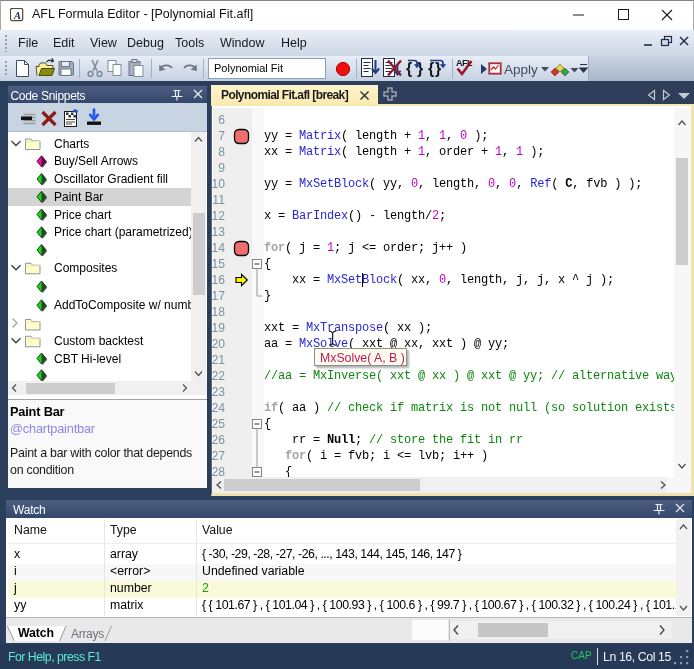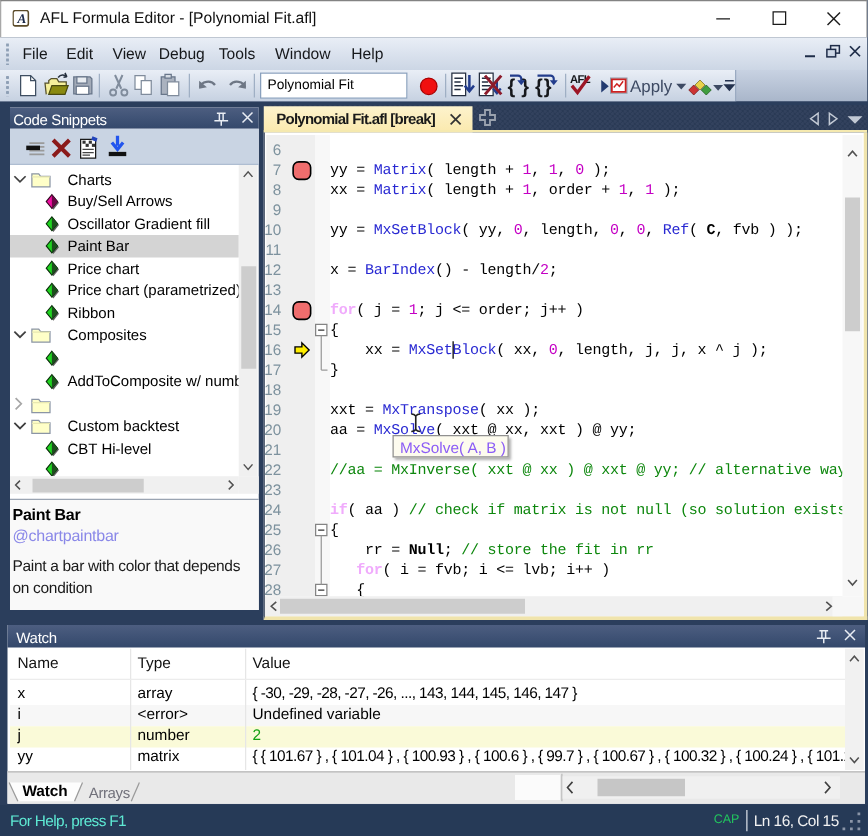--- a/index.html
+++ b/index.html
@@ -31,21 +31,21 @@
 #desc{left:8px;top:399px;width:199px;height:89px;background:#f9f9f9;border-top:1px solid #9aa4b2;box-sizing:border-box}
 
 #edit-tabbar{left:211px;top:84px;width:483px;height:22px;background-color:#2a3a55;
  background-image:radial-gradient(circle at 1px 1px,#33425e 1.1px,transparent 1.3px),radial-gradient(circle at 3px 3px,#33425e 1.1px,transparent 1.3px);background-size:4px 4px;}
 #edittab{left:211px;top:85px;width:167px;height:21px;background:linear-gradient(#fdf3cd,#fbe9ad);color:#1a1a1a;font-weight:bold;font-size:12px;}
 #editor{left:211px;top:106px;width:483px;height:390px;background:#fff;border-bottom:3px solid #f0e4ac;border-right:3px solid #f0e4ac;border-left:1px solid #5a6577;box-sizing:border-box;}
 #gutter{left:213px;top:108px;width:39px;height:369px;background:#efefef;}
 #foldcol{left:252px;top:108px;width:12px;height:369px;background:#f8f8f8;}
 .lnum{position:absolute;left:191px;width:34px;text-align:right;font-size:12.2px;color:#7d929e;height:16px;line-height:16px;}
 .cl{position:absolute;left:51px;height:16px;line-height:16px;font-size:12px;letter-spacing:-0.2px;white-space:pre;color:#000}
-.fn{color:#2828d2}.nm{color:#c400c4}.kw{color:#f0abfc;font-weight:bold}.cm{color:#0d870d}.bd{font-weight:bold}
+.fn{color:#2828d2}.nm{color:#c400c4}.kw{color:#a3a3a3;font-weight:bold}.cm{color:#0d870d}.bd{font-weight:bold}
 
 .sbtrack{background:#f0f0f0}
 .sbthumb{background:#cdcdcd}
 
 #watch{left:6px;top:500px;width:686px;height:143px;background:#fff;}
 #watchhdr{left:6px;top:500px;width:686px;height:18px;}
 .wrow{position:absolute;left:8px;width:668px;height:17px;font-size:12.3px;color:#000;overflow:hidden}
 .wc1{position:absolute;left:6px;top:2px}.wc2{position:absolute;left:102px;top:2px}.wc3{position:absolute;left:194px;top:2px;white-space:nowrap}
 #wtabs{left:6px;top:617px;width:686px;height:26px;background:#e9e9e9;border-top:1px solid #b5b5b5;box-sizing:border-box}
 
@@ -292,23 +292,20 @@
       <span class="lbl" style="left:46px">Oscillator Gradient fill</span>
     </div>
  <div class="trow" style="top:55.75px">
       <span class="lbl" style="left:46px">Paint Bar</span>
     </div>
  <div class="trow" style="top:73.5px">
       <span class="lbl" style="left:46px">Price chart</span>
     </div>
  <div class="trow" style="top:91.25px">
       <span class="lbl" style="left:46px">Price chart (parametrized)</span>
-    </div>
- <div class="trow" style="top:109px">
-      <span class="lbl" style="left:46px">Ribbon</span>
     </div>
  <div class="trow" style="top:126.75px">
       <span class="lbl" style="left:46px">Composites</span>
     </div>
  <div class="trow" style="top:164.25px">
       <span class="lbl" style="left:46px">AddToComposite w/ number</span>
     </div>
  <div class="trow" style="top:199.75px">
       <span class="lbl" style="left:46px">Custom backtest</span>
     </div>
@@ -429,21 +426,21 @@
  <path d="M4.5 356l3.5 4 3.5-4" fill="none" stroke="#505050" stroke-width="1.3"></path>
 </svg>
 <div class="abs sbtrack" style="left:212px;top:477px;width:462px;height:16px"></div>
 <div class="abs sbthumb" style="left:224px;top:479px;width:196px;height:12px"></div>
 <div class="abs" style="left:666px;top:477px;width:25px;height:16px;background:#f7f7f7"></div>
 <svg class="abs" style="left:212px;top:477px" width="462" height="16" viewBox="0 0 462 16">
  <path d="M9 4.5l-4 3.5 4 3.5" fill="none" stroke="#505050" stroke-width="1.3"></path>
  <path d="M449 4.5l4 3.5-4 3.5" fill="none" stroke="#505050" stroke-width="1.3"></path>
 </svg>
 
-<div class="abs" style="left:314px;top:348px;width:93px;height:18px;background:#fdfbee;border:1px solid #909090;box-shadow:2px 2px 2px rgba(60,60,60,.40);font-size:12.3px;color:#8b5cf6;padding:1.5px 0 0 5px;box-sizing:border-box">MxSolve( A, B )</div>
+<div class="abs" style="left:314px;top:348px;width:93px;height:18px;background:#fdfbee;border:1px solid #909090;box-shadow:2px 2px 2px rgba(60,60,60,.40);font-size:12.3px;color:#be185d;padding:1.5px 0 0 5px;box-sizing:border-box">MxSolve( A, B )</div>
 <svg class="abs" style="left:326px;top:329px" width="18" height="18" viewBox="0 0 18 18">
  <path d="M3 2.2c2 0 3 .8 3.6 1.6C7.2 3 8.2 2.2 10.2 2.2M3 16.2c2 0 3-.8 3.6-1.6.6.8 1.6 1.6 3.6 1.6M6.6 3.8v10.8" fill="none" stroke="#202020" stroke-width="1.3"></path>
 </svg>
 
 <div class="abs" id="watch"></div>
 <div class="abs panelhdr" id="watchhdr"></div>
 <div class="abs" style="left:13px;top:503px;font-size:12px;letter-spacing:-0.2px;color:#fff">Watch</div>
 <svg class="abs" style="left:652px;top:502px" width="34" height="14" viewBox="0 0 34 14">
  <g stroke="#e9edf4" fill="none" stroke-width="1.2">
   <path d="M3.5 2.5h7M5.5 2.5v6h3v-6M7 8.5v4M1.5 8.5h11"></path>

